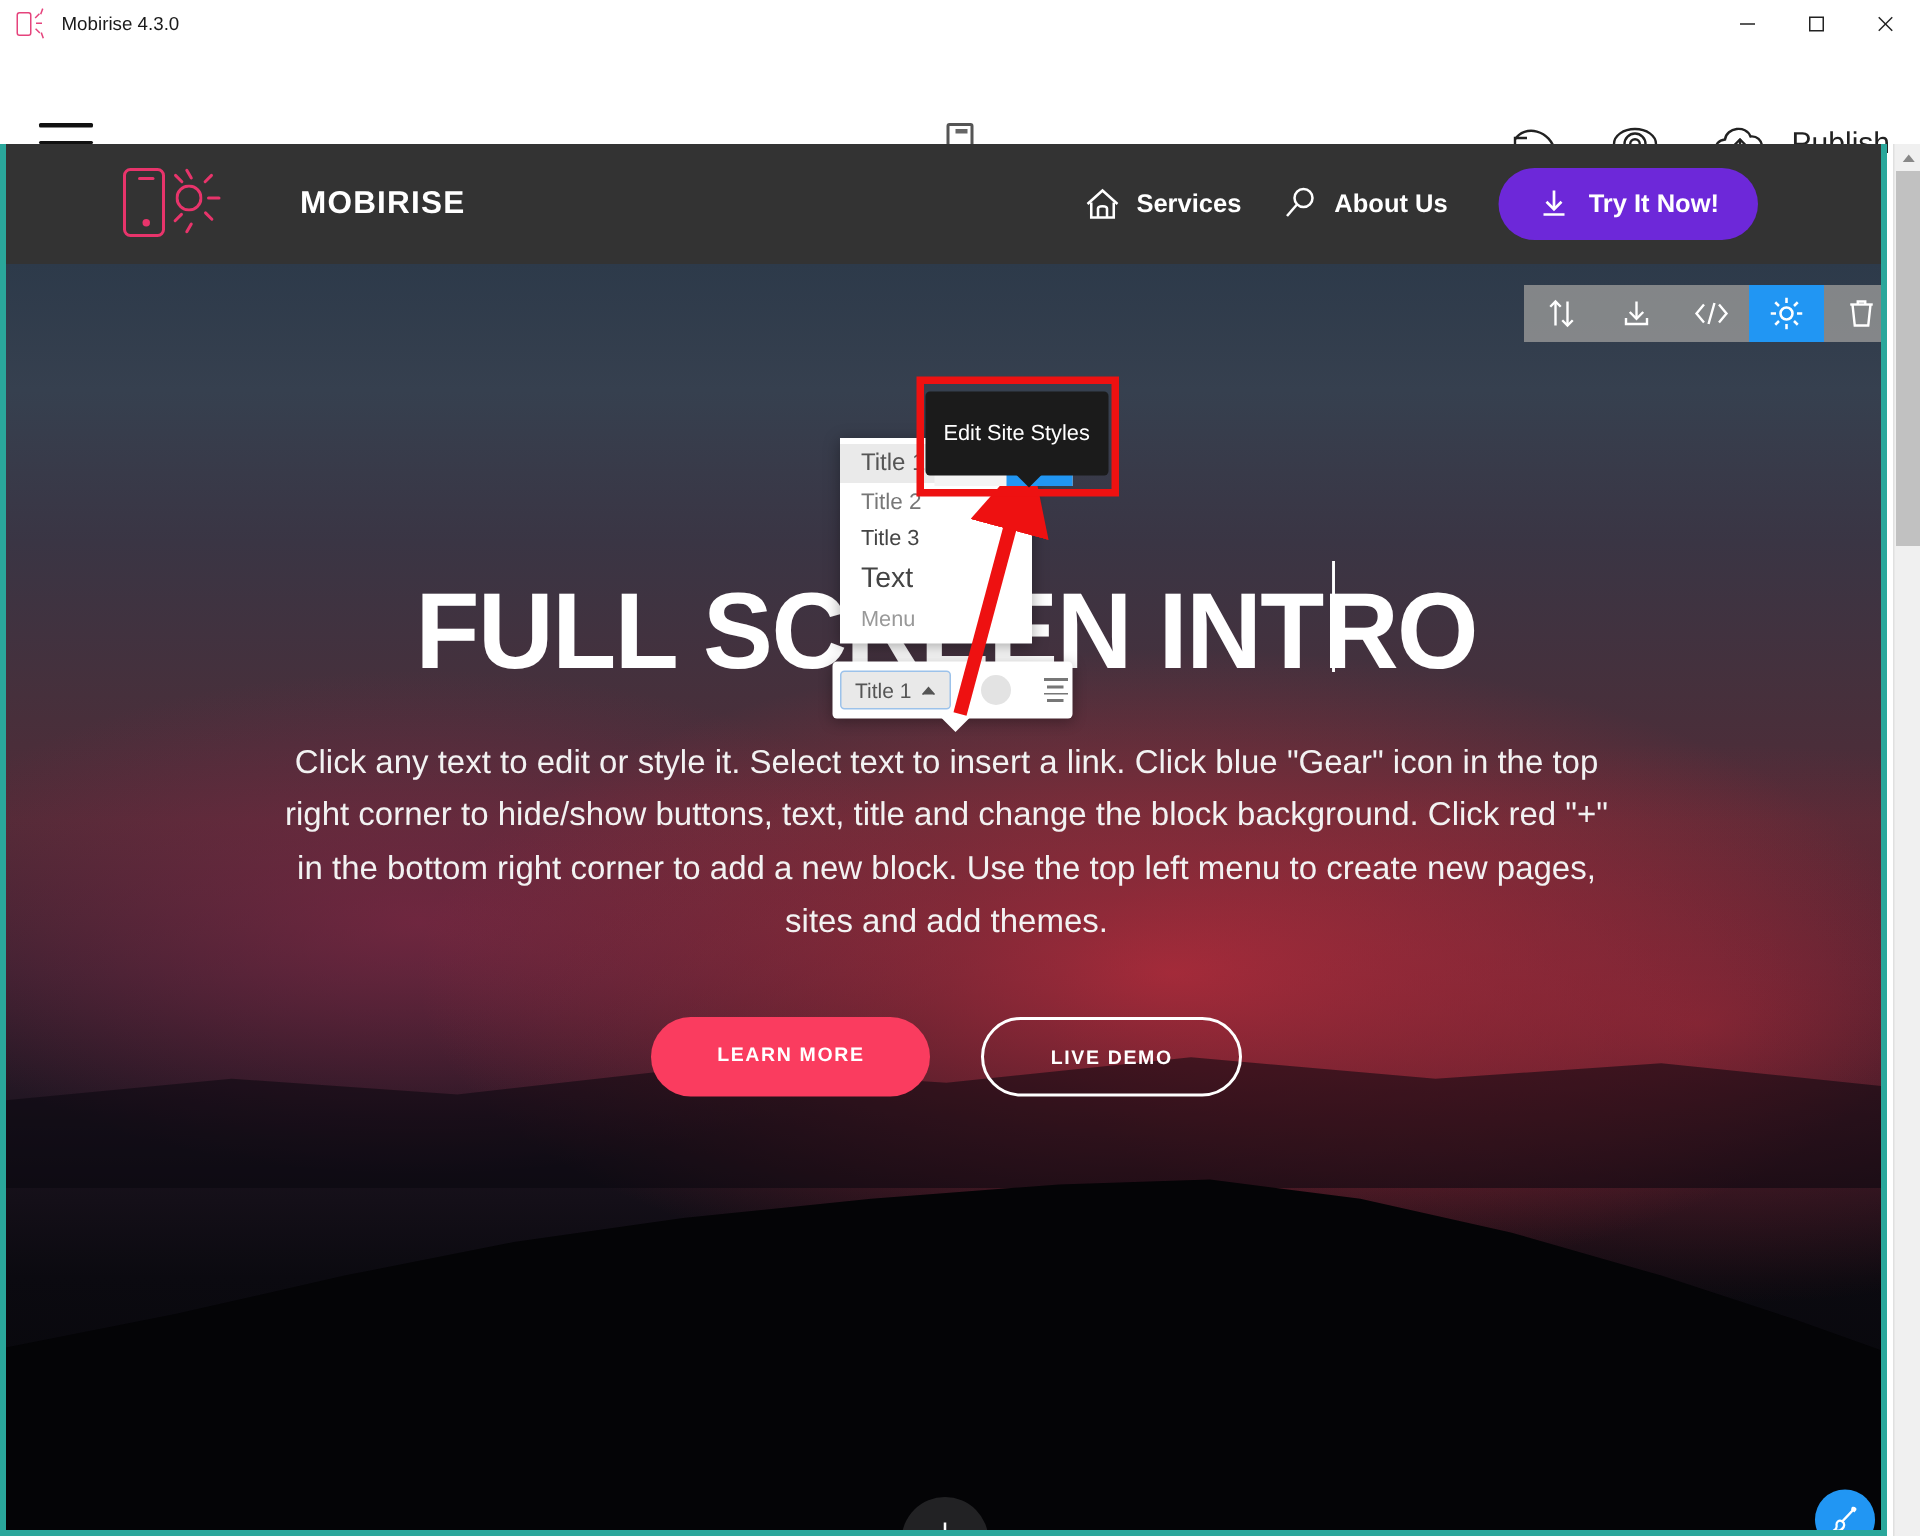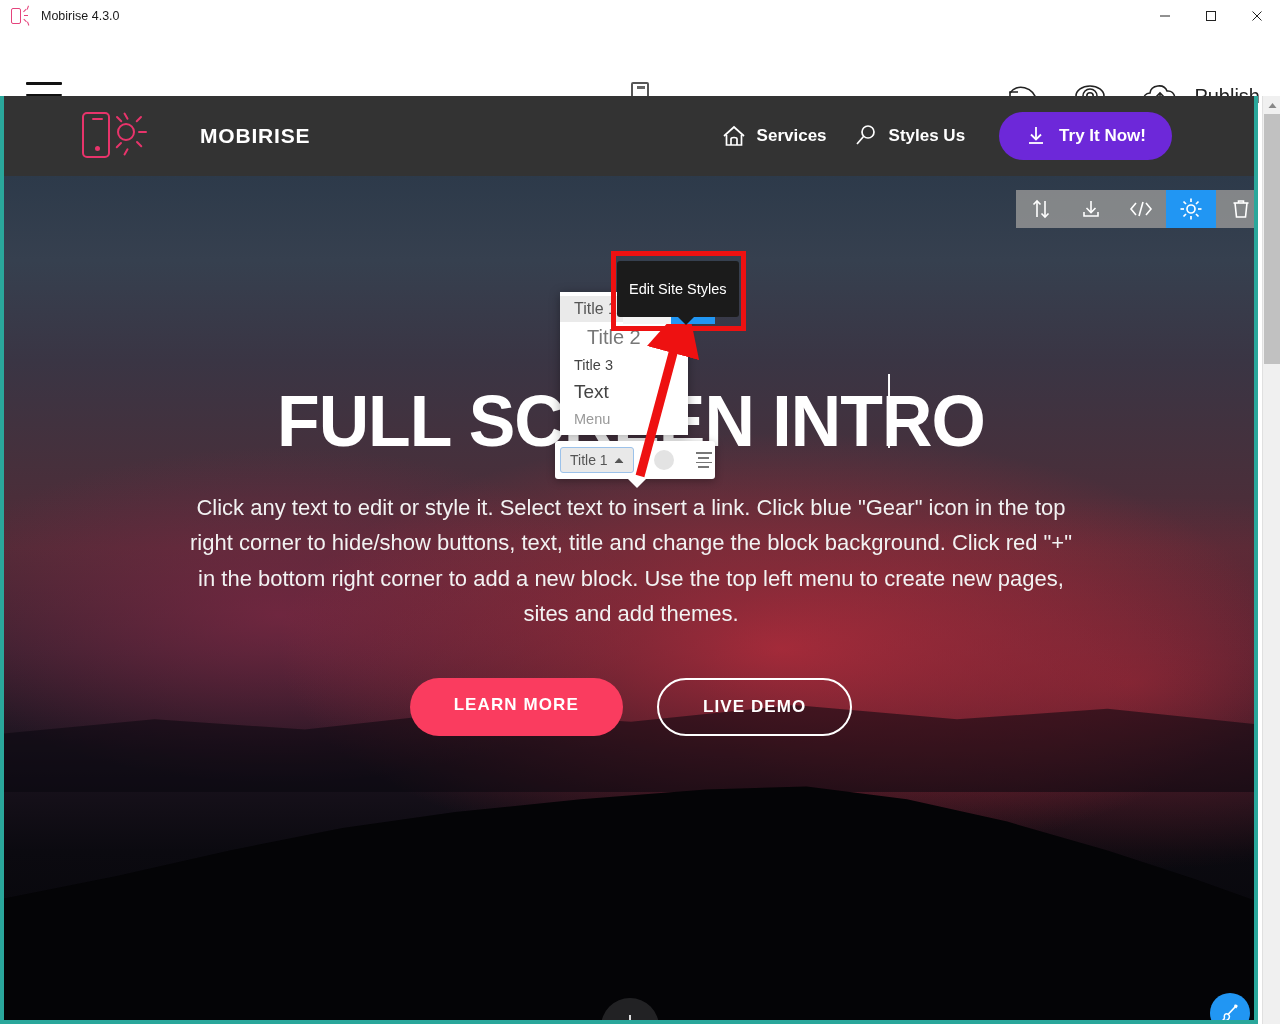--- a/index.html
+++ b/index.html
@@ -189,21 +189,21 @@
   }
   .hero-text {
     width: 900px; text-align: center;
     color: #f2f2f2; font-size: 22px; line-height: 1.62;
     margin-top: 30px;
     font-family: "Liberation Sans Narrow", "Liberation Sans", sans-serif;
     cursor: text;
   }
   .hero-buttons { display: flex; gap: 34px; margin-top: 46px; }
   .btn {
-    font-size: 17px; font-weight: bold; letter-spacing: 1.1px;
+    font-size: 13px; font-weight: bold; letter-spacing: 1.1px;
     padding: 17px 44px; border-radius: 40px; cursor: pointer;
   }
   .btn-primary { background: #fa3c5f; color: #fff; }
   .btn-ghost { background: transparent; color: #fff; border: 2px solid #ffffff; }
   .scroll-down {
     position: absolute; left: 597px; top: 822px;
     width: 58px; height: 58px; border-radius: 50%;
     background: rgba(255,255,255,.12);
     display: flex; align-items: center; justify-content: center;
     cursor: pointer;
@@ -227,21 +227,21 @@
     position: absolute; left: 556px; top: 196px;
     width: 128px; background: #ffffff;
     box-shadow: 0 2px 10px rgba(0,0,0,.35);
     padding: 4px 0; z-index: 30;
   }
   .sd-item {
     padding: 4px 14px; color: #777; cursor: pointer; white-space: nowrap;
   }
   .sd-item.sel { background: #eaeaea; color: #555; }
   .sd-t1 { font-size: 16px; }
-  .sd-t2 { font-size: 20px; margin-left: 13px; }
+  .sd-t2 { font-size: 15px; }
   .sd-t3 { font-size: 14.5px; color: #444; }
   .sd-text { font-size: 19px; color: #444; }
   .sd-menu { font-size: 14.5px; color: #999; }
 
   .inline-toolbar {
     position: absolute; left: 551px; top: 345px;
     width: 160px; height: 38px;
     background: #ffffff; border-radius: 3px;
     box-shadow: 0 2px 9px rgba(0,0,0,.3);
     display: flex; align-items: center; z-index: 31;
@@ -418,21 +418,21 @@
             <path d="M5.5 11 L5.5 21 L20.5 21 L20.5 11" fill="none" stroke="#fff" stroke-width="1.7"></path>
             <path d="M10 21 L10 15 C10 13, 16 13, 16 15 L16 21" fill="none" stroke="#fff" stroke-width="1.7"></path>
           </svg>
           <span>Services</span>
         </div>
         <div class="nav-item">
           <svg width="26" height="24" viewBox="0 0 26 24">
             <circle cx="15" cy="8" r="6" fill="none" stroke="#fff" stroke-width="1.7"></circle>
             <line x1="10.5" y1="12.5" x2="4" y2="20" stroke="#fff" stroke-width="1.7"></line>
           </svg>
-          <span>Styles Us</span>
+          <span>About Us</span>
         </div>
         <div class="try-btn">
           <svg width="22" height="22" viewBox="0 0 22 22">
             <line x1="11" y1="2" x2="11" y2="14" stroke="#fff" stroke-width="1.8"></line>
             <path d="M6 9.5 L11 14.5 L16 9.5" fill="none" stroke="#fff" stroke-width="1.8"></path>
             <line x1="4" y1="18" x2="18" y2="18" stroke="#fff" stroke-width="1.8"></line>
           </svg>
           <span>Try It Now!</span>
         </div>
       </div>

